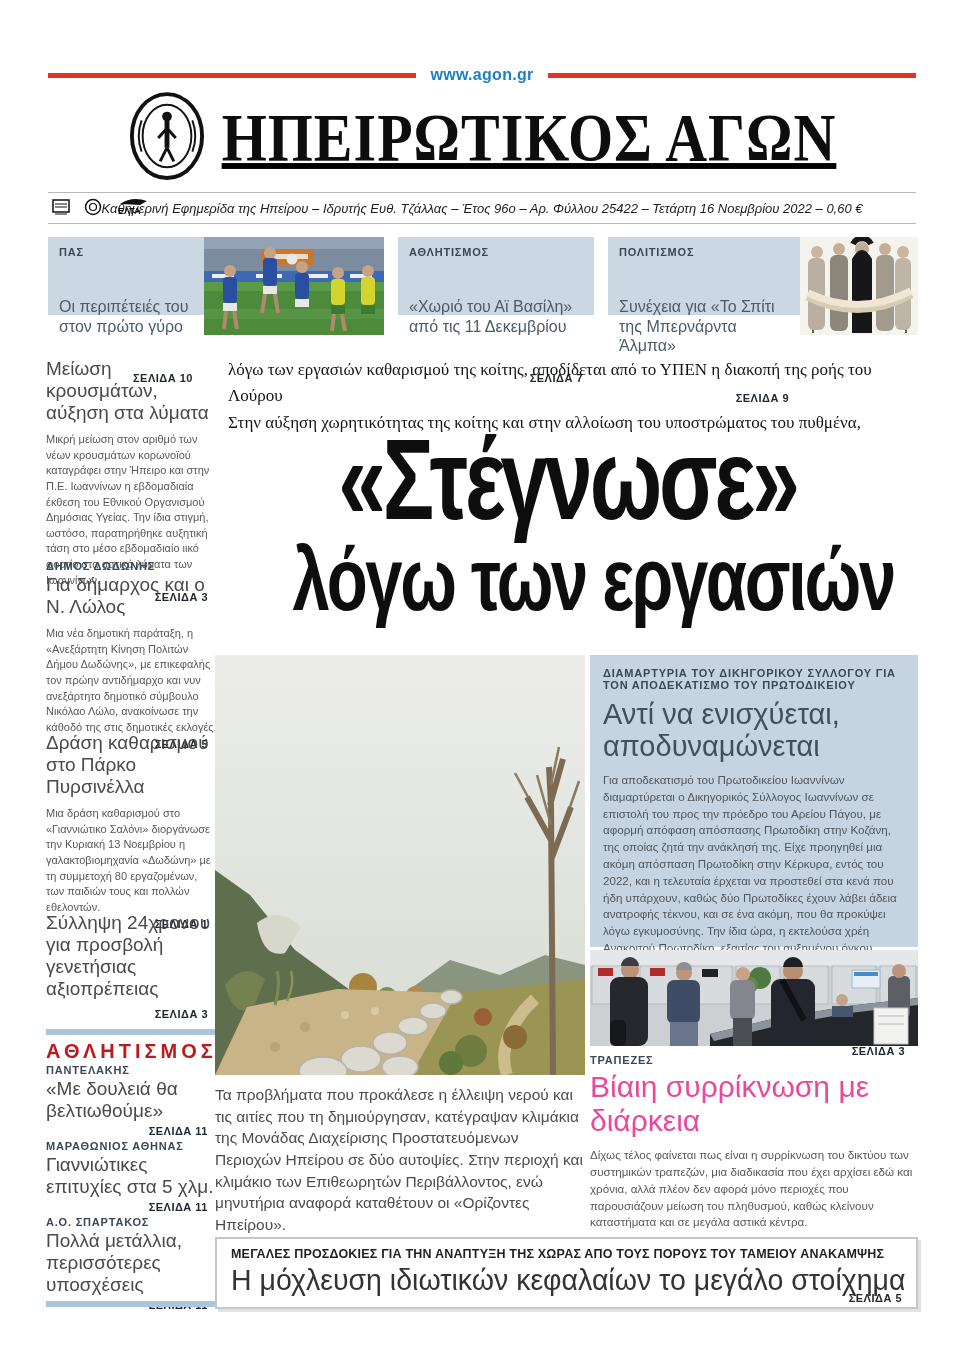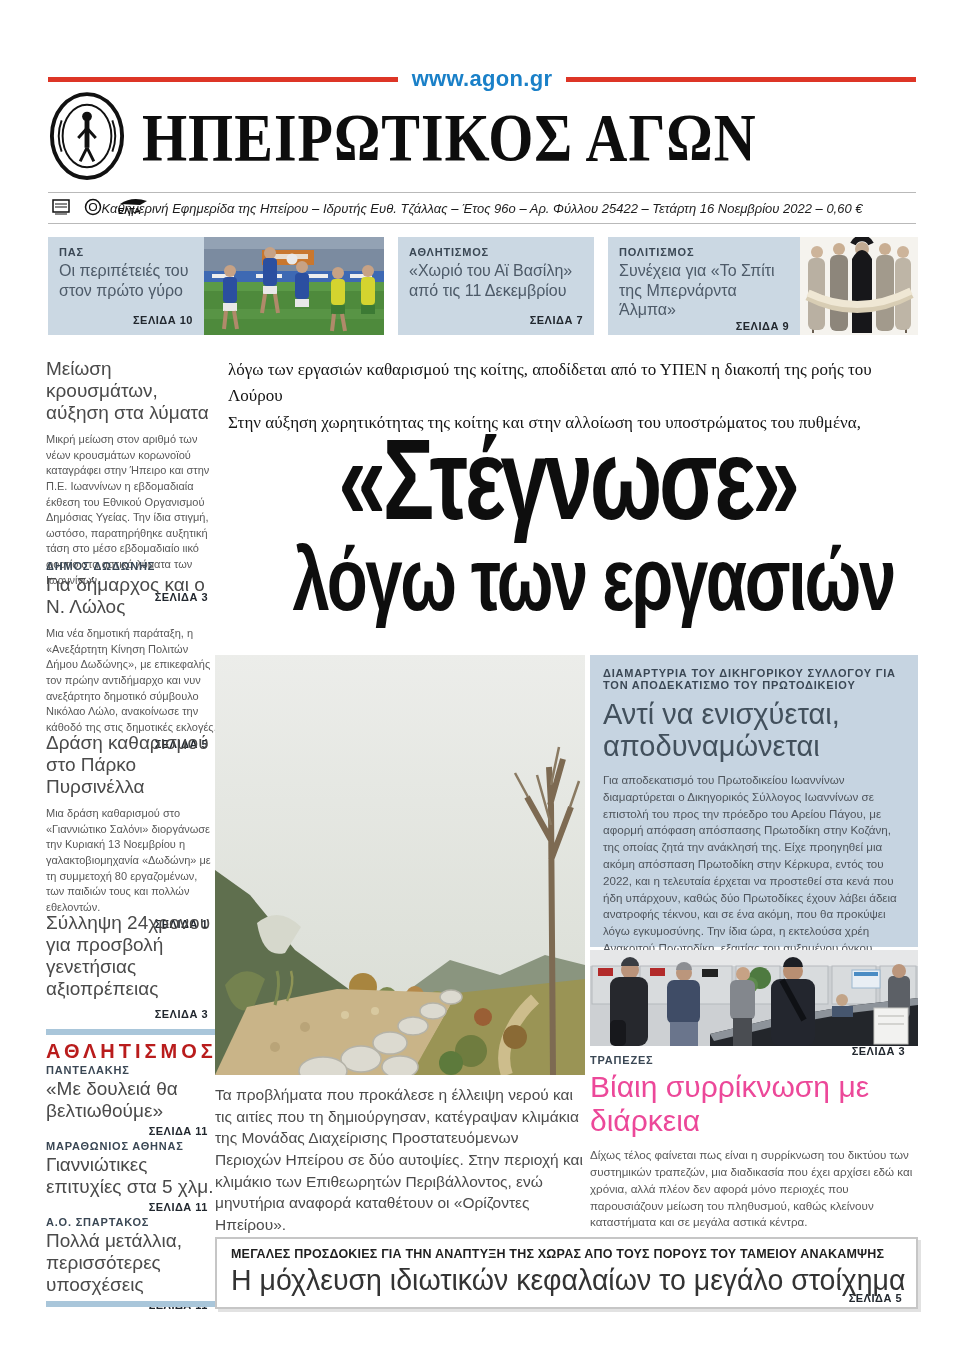--- a/index.html
+++ b/index.html
@@ -2,34 +2,34 @@
 <html><head>
 <meta charset="utf-8">
 <style>
   html,body{margin:0;padding:0;background:#ffffff;}
   body{font-family:"Liberation Sans",sans-serif;-webkit-font-smoothing:antialiased;}
   #page{position:relative;width:960px;height:1351px;background:#fff;overflow:hidden;}
 
   
   .topline{position:absolute;left:48px;top:66px;width:868px;display:flex;align-items:center;gap:14px;}
   .redline{flex:1;height:5px;background:#dd3526;}
-  .site{color:#1a80c8;font-weight:bold;font-size:22px;text-decoration:none;letter-spacing:.3px;}
-
-  
-  .masthead{position:absolute;left:48px;top:86px;width:868px;height:100px;display:flex;align-items:center;gap:16px;}
+  .site{color:#1a80c8;font-weight:bold;font-size:16px;text-decoration:none;letter-spacing:.3px;}
+
+  
+  .masthead{position:absolute;left:48px;top:86px;width:868px;height:100px;display:flex;align-items:center;justify-content:center;gap:16px;text-decoration:underline;}
   .logo{width:78px;height:92px;flex:0 0 auto;}
   .mtitle{margin:0;font-family:"Liberation Serif",serif;font-weight:bold;font-size:58px;color:#0d0d0d;letter-spacing:1px;transform:scale(1,1.18);white-space:nowrap;}
 
   
   .infoline{position:absolute;left:48px;top:192px;width:868px;height:30px;border-top:1px solid #b9b9b9;border-bottom:1px solid #b9b9b9;display:flex;align-items:center;}
   .pubicons{position:absolute;left:4px;top:5px;display:flex;align-items:center;gap:14px;}
   .infotext{width:100%;text-align:center;font-size:13px;color:#1c1c1c;font-style:italic;}
 
   
-  .teaser-box{position:absolute;top:237px;height:98px;background:#cbd8e3;box-sizing:border-box;padding:9px 11px;display:flex;flex-direction:column;}
+  .teaser-box{position:absolute;top:237px;height:78px;background:#cbd8e3;box-sizing:border-box;padding:9px 11px;display:flex;flex-direction:column;gap:36px;}
   .teaser-img{position:absolute;top:237px;height:98px;overflow:hidden;}
   .kicker{font-size:11px;font-weight:bold;color:#3a4754;letter-spacing:.8px;}
   .teaser-title{font-size:16px;color:#4d5a68;line-height:1.22;margin-top:3px;}
   .page-ref{font-size:11px;font-weight:bold;color:#21272e;text-align:right;letter-spacing:.5px;}
   .teaser-box .page-ref{margin-top:auto;}
 
   
   .lblock{position:absolute;left:46px;width:172px;}
   .ltitle{font-size:19px;color:#4a4a4a;line-height:1.16;margin:2px 0 8px 0;}
   .lbody{font-size:11px;color:#585858;line-height:1.42;}

